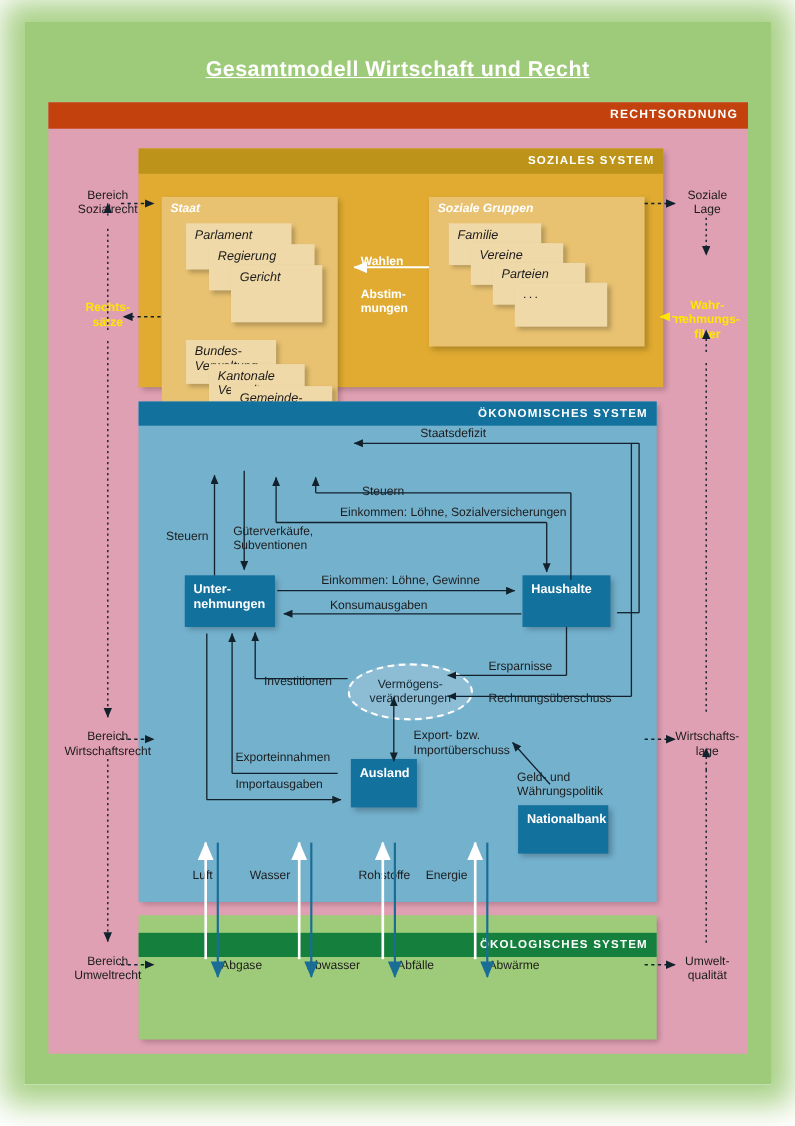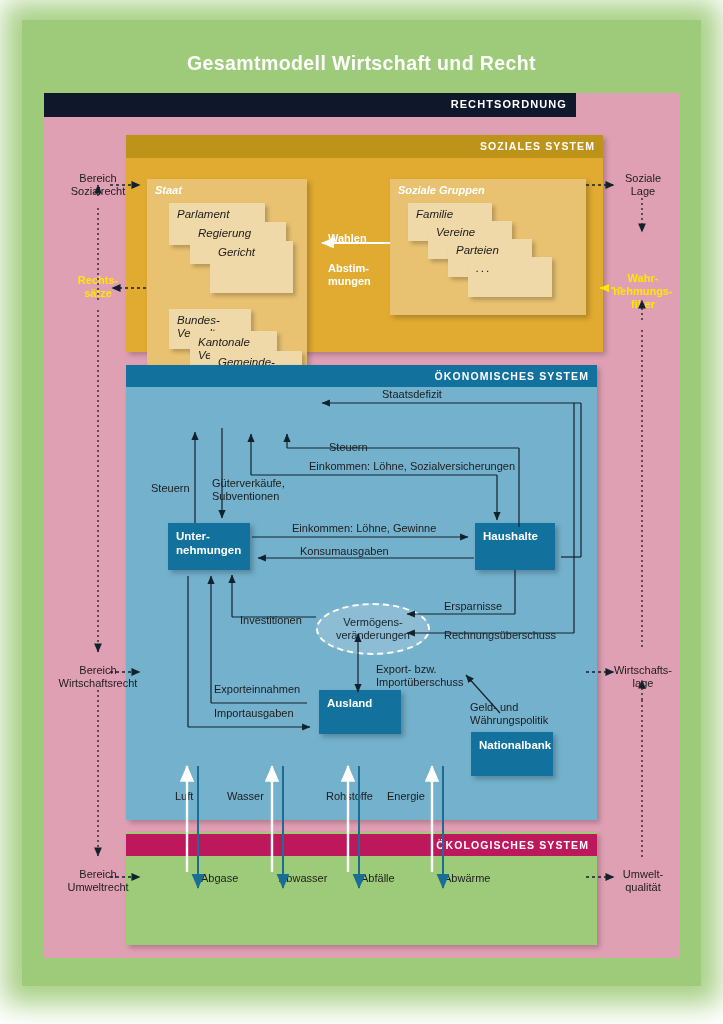--- a/index.html
+++ b/index.html
@@ -6,25 +6,25 @@
   body{font-family:"Liberation Sans",sans-serif;}
   #page{position:relative;width:723px;height:1024px;overflow:hidden;background:#ffffff;}
 
   
   .green-frame{position:absolute;left:22px;top:20px;width:679px;height:966px;background:#9ecb79;}
   .green-frame::before{content:"";position:absolute;inset:0;
     box-shadow:0 0 26px 18px rgba(158,203,121,.9);}
 
   
   .title{position:absolute;left:0;top:52px;width:723px;text-align:center;
-    color:#ffffff;font-size:19.5px;font-weight:bold;letter-spacing:.4px;}
+    color:#ffffff;font-size:19.5px;font-weight:bold;letter-spacing:.4px;text-decoration:underline;}
 
   
   .pink{position:absolute;left:44px;top:93px;width:636px;height:865px;background:#e0a0b4;}
-  .rechts-bar{position:absolute;left:44px;top:93px;width:532px;height:24px;background:#0f172a;}
+  .rechts-bar{position:absolute;left:44px;top:93px;width:636px;height:24px;background:#c2410c;}
   .rechts-bar span{position:absolute;right:9px;top:5px;color:#fff;font-size:11px;
     font-weight:bold;letter-spacing:1.1px;}
 
   
   .soz{position:absolute;left:126px;top:135px;width:477px;height:217px;background:#e0ab30;
     box-shadow:3px 3px 5px rgba(0,0,0,.22);}
   .soz-bar{position:absolute;left:0;top:0;width:477px;height:23px;background:#bd9419;}
   .soz-bar span{position:absolute;right:8px;top:5px;color:#fff;font-size:10.5px;
     font-weight:bold;letter-spacing:1.1px;}
 
@@ -49,21 +49,21 @@
   .ebox span{position:absolute;left:8px;top:6px;color:#fff;font-size:11.5px;font-weight:bold;
     line-height:1.25;}
 
   .ellipse{position:absolute;border:2.5px dashed #ffffff;border-radius:50%;
     background:#8dbdd4;display:flex;align-items:center;justify-content:center;
     text-align:center;font-size:11px;color:#15232b;line-height:1.2;}
 
   
   .oeko{position:absolute;left:126px;top:832px;width:471px;height:113px;background:#9ecb79;
     box-shadow:3px 3px 5px rgba(0,0,0,.22);}
-  .oeko-bar{position:absolute;left:0;top:2px;width:471px;height:22px;background:#be185d;}
+  .oeko-bar{position:absolute;left:0;top:16px;width:471px;height:22px;background:#15803d;}
   .oeko-bar span{position:absolute;right:8px;top:5px;color:#fff;font-size:10.5px;
     font-weight:bold;letter-spacing:1.1px;}
 
   
   .lbl{position:absolute;font-size:11px;color:#1c1c1c;line-height:1.2;white-space:nowrap;}
   .lbl.c{text-align:center;}
   .lbl.y{color:#ffe600;font-weight:bold;}
 
   svg.ov{position:absolute;left:0;top:0;width:723px;height:1024px;pointer-events:none;}
 </style>
@@ -142,21 +142,21 @@
 
     <div class="ebox" style="left:42px;top:158px;width:82px;height:47px;">
       <span style="white-space:pre;">Unter-
 nehmungen</span>
     </div>
 
     <div class="ebox" style="left:349px;top:158px;width:80px;height:47px;">
       <span>Haushalte</span>
     </div>
 
-    <div class="ebox" style="left:193px;top:325px;width:82px;height:44px;">
+    <div class="ebox" style="left:193px;top:325px;width:60px;height:44px;">
       <span>Ausland</span>
     </div>
 
     <div class="ebox" style="left:345px;top:367px;width:82px;height:44px;">
       <span>Nationalbank</span>
     </div>
 
     <div class="ellipse" style="left:190px;top:238px;width:110px;height:48px;white-space:pre;">Vermögens-
 veränderungen</div>
 

